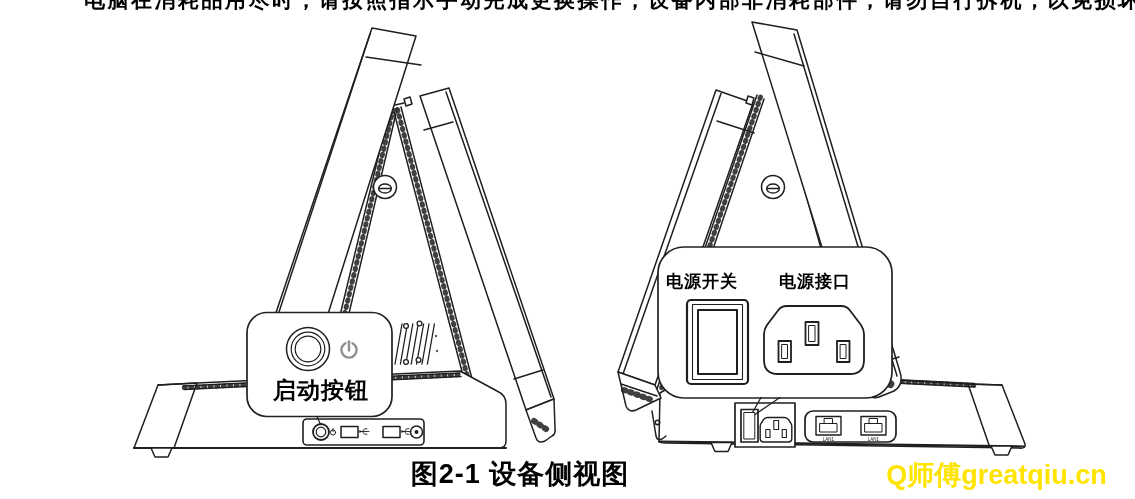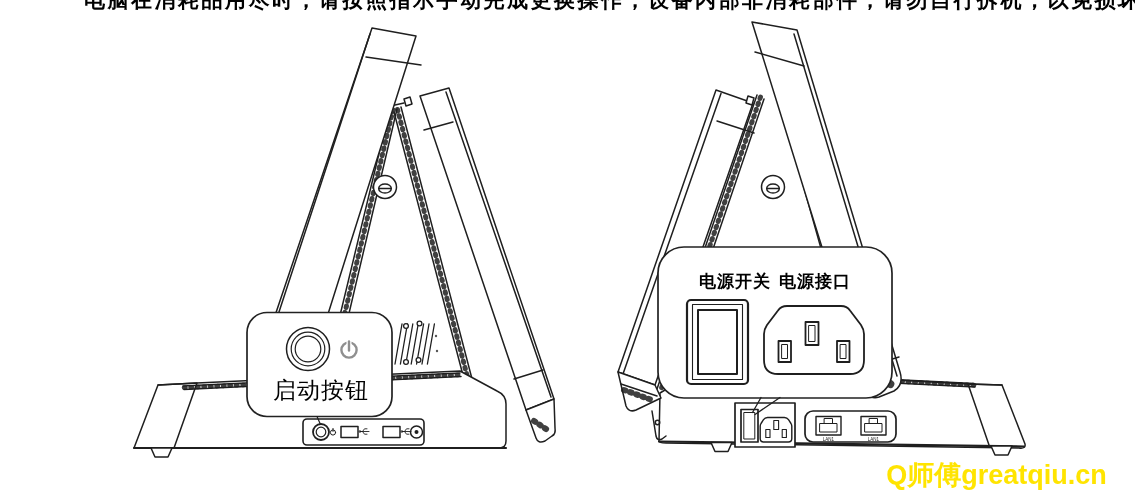--- a/index.html
+++ b/index.html
@@ -3,23 +3,23 @@
 <meta charset="utf-8">
 <style>
   html,body{margin:0;padding:0;background:#fff;}
   .stage{position:relative;width:1135px;height:499px;overflow:hidden;background:#fff;
          font-family:"Liberation Sans",sans-serif;color:#000;}
   .abs{position:absolute;}
   .figure-svg{position:absolute;left:0;top:0;}
   .top-clipped{top:-14px;left:84px;width:1055px;font-size:21px;font-weight:700;
                letter-spacing:2.5px;white-space:nowrap;color:#000;}
   .callout-label-l{left:262px;top:375px;width:118px;text-align:center;font-size:23px;
-                   font-weight:400;letter-spacing:1px;}
+                   font-weight:700;letter-spacing:1px;}
   .callout-label-r{width:110px;text-align:center;font-size:17px;font-weight:700;letter-spacing:1px;}
-  .lbl-switch{left:661px;top:270px;text-align:right;}
+  .lbl-switch{left:647px;top:270px;}
   .lbl-inlet{left:760px;top:270px;text-align:center;}
   .lan-label{width:25px;text-align:center;font-size:4.5px;color:#222;top:437px;
              font-family:"Liberation Sans",sans-serif;}
   .lan-1{left:816px;} .lan-2{left:861px;}
   .caption{left:380px;top:456px;width:280px;text-align:center;font-size:27px;font-weight:700;
            letter-spacing:1px;}
   .watermark{left:858px;top:457px;width:277px;text-align:center;font-size:27px;font-weight:800;
              color:#FFE400;letter-spacing:0px;white-space:nowrap;}
 </style>
 </head>
@@ -225,15 +225,16 @@
   <div class="abs callout-label-l">启动按钮</div>
 
   <div class="abs callout-label-r lbl-switch">电源开关</div>
 
   <div class="abs callout-label-r lbl-inlet">电源接口</div>
 
   <div class="abs lan-label lan-1">LAN1</div>
 
   <div class="abs lan-label lan-2">LAN1</div>
 
+  <div class="abs caption">图2-1 设备侧视图</div>
 
   <div class="abs watermark">Q师傅greatqiu.cn</div>
 </div>
 
 </body></html>

